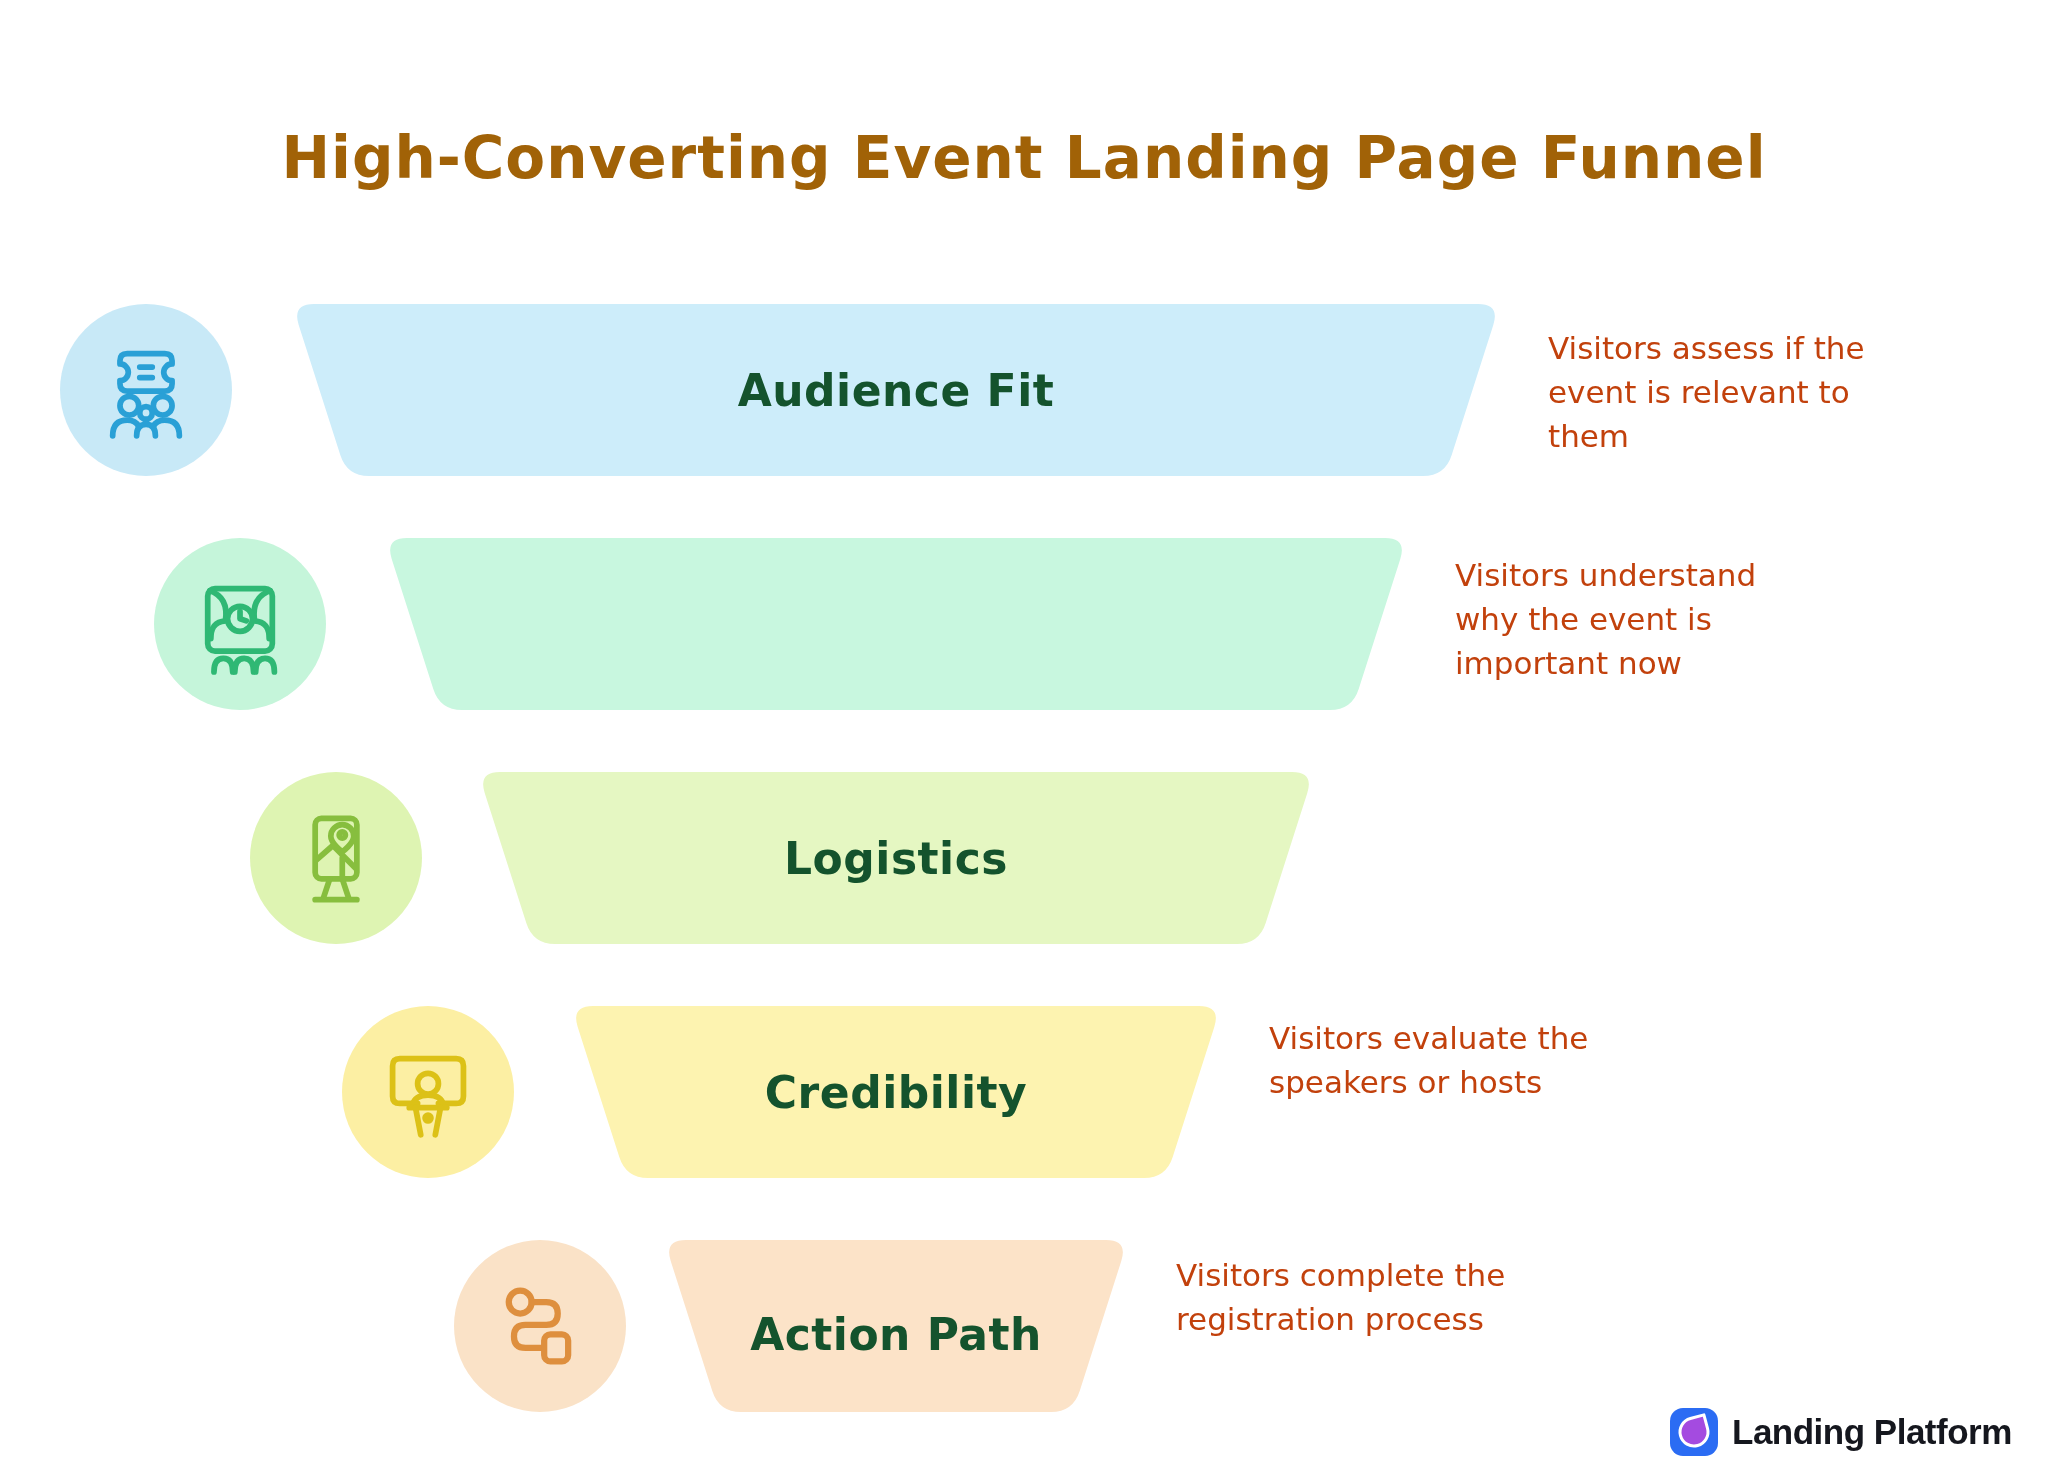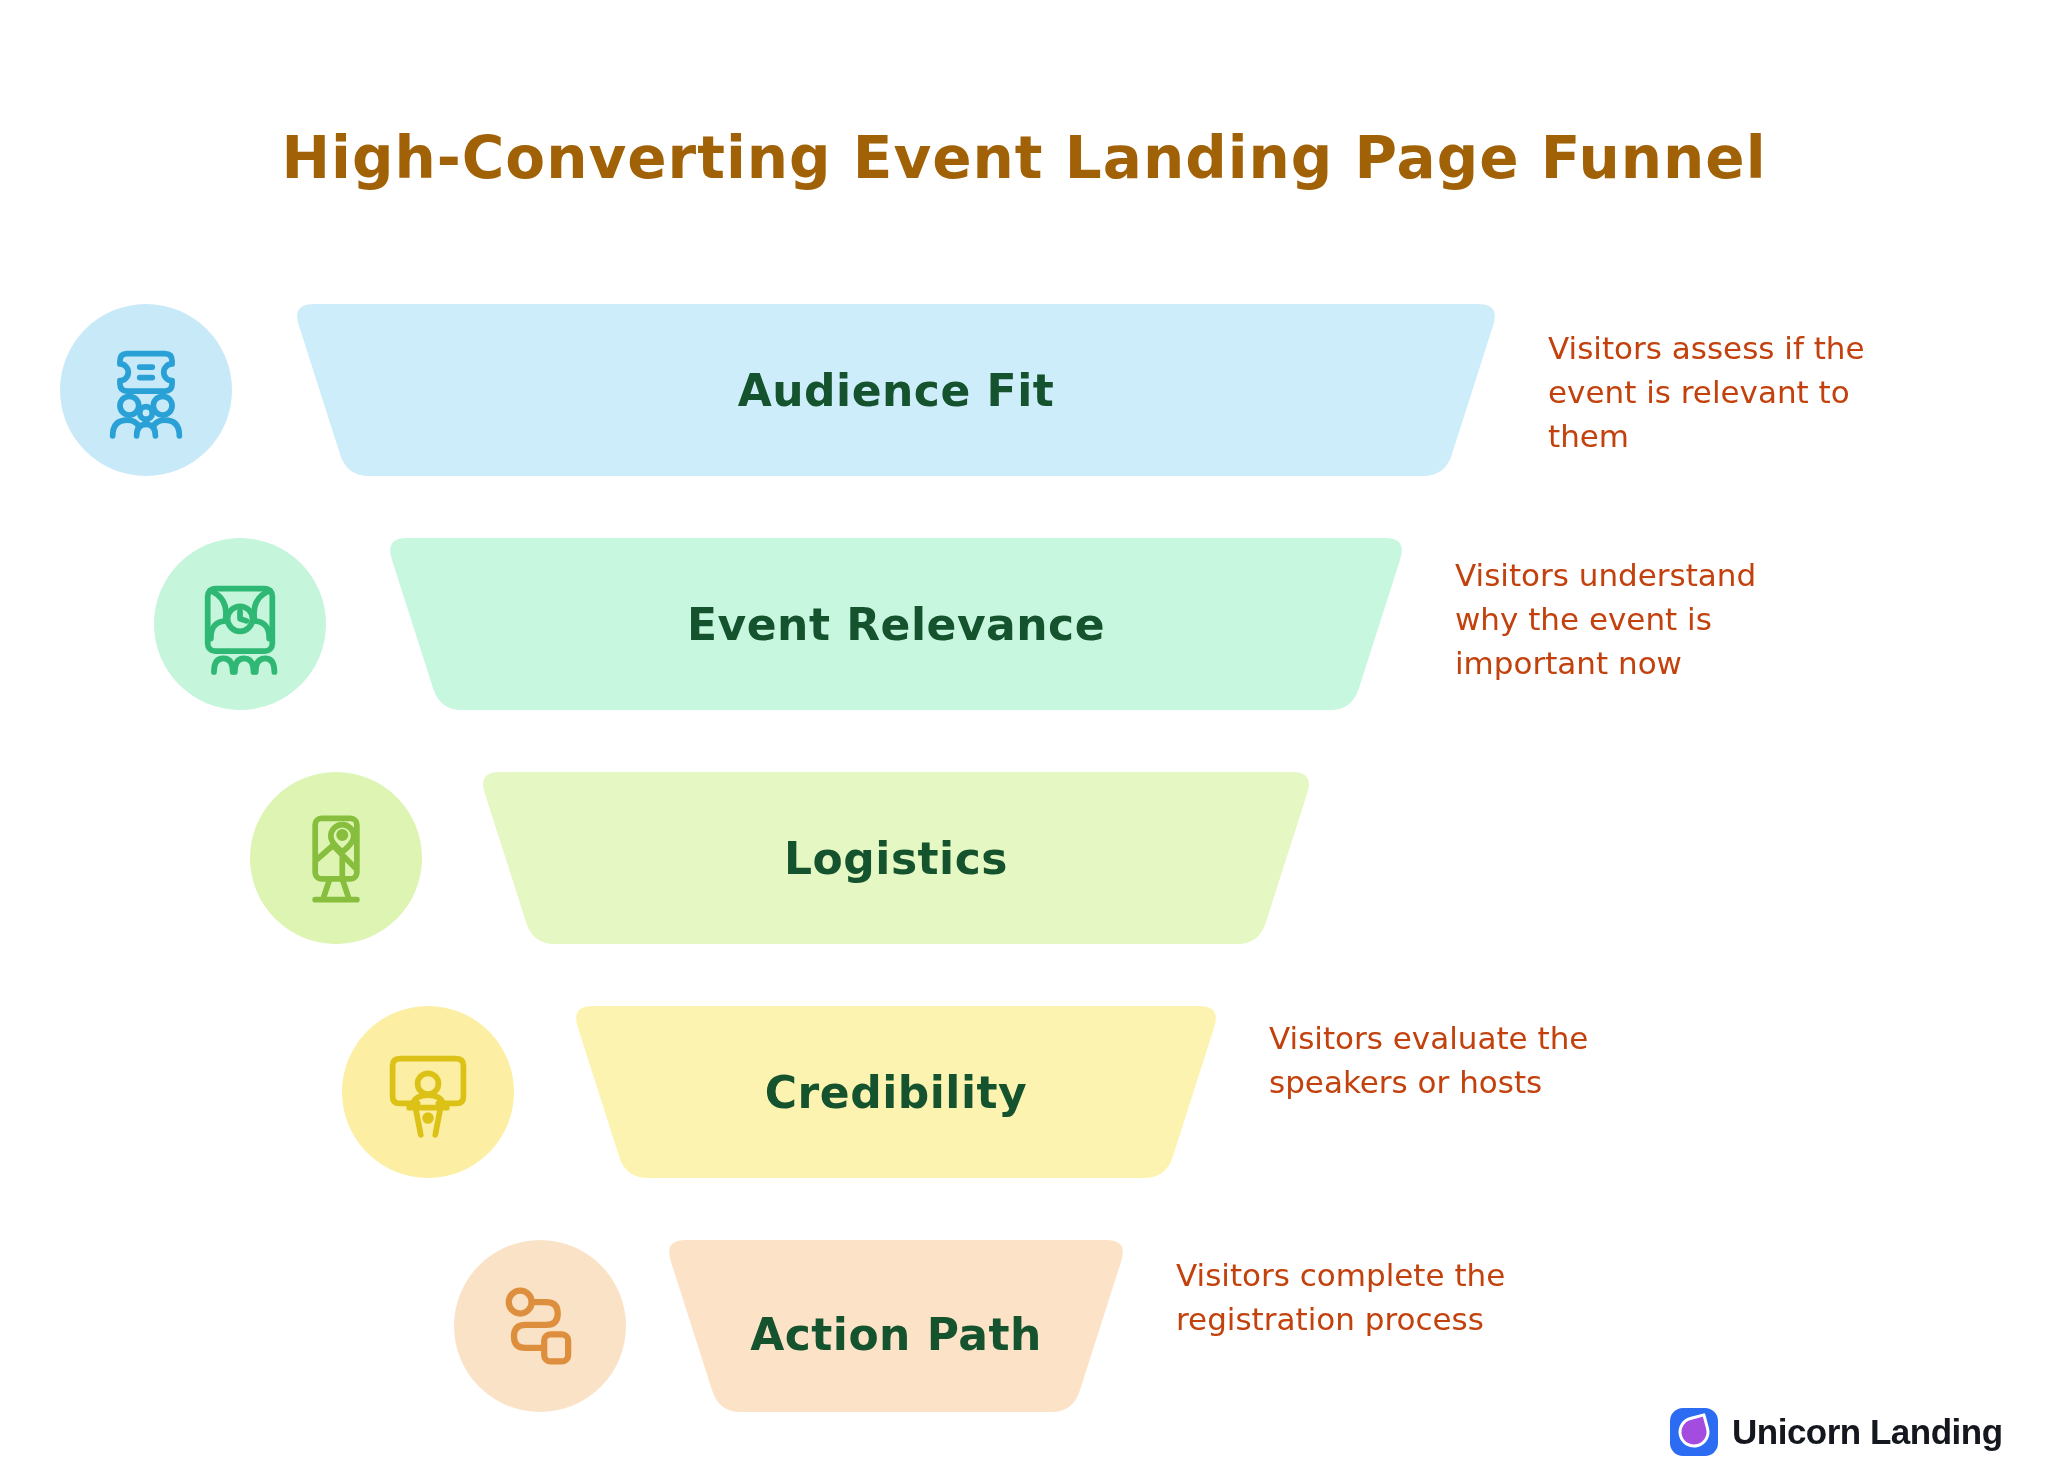--- a/index.html
+++ b/index.html
@@ -67,21 +67,20 @@
       <circle cx="48" cy="43" r="12"></circle>
       <path d="M48,36 V43 L54,45"></path>
       <path d="M23,94 Q23,81 32,81 Q41,81 41,94"></path>
       <path d="M43,94 Q43,81 52,81 Q61,81 61,94"></path>
       <path d="M63,94 Q63,81 72,81 Q81,81 81,94"></path>
     </g>
   </svg>
   <svg class="abs" style="left:385px;top:538px" width="1022" height="172" viewBox="0 0 1022 172">
     <path d="M22,0 H1000 Q1022,0 1015.3,21 L973.7,151 Q967,172 945,172 H77 Q55,172 48.3,151 L6.7,21 Q0,0 22,0 Z" fill="#c8f7df"></path>
   </svg>
-  <div class="stage-label" style="left:385px;top:538px;width:1022px;height:172px">Event Relevance</div>
   <div class="stage-desc" style="left:1455px;top:553px">Visitors understand
 why the event is
 important now</div>
 
   <svg class="abs" style="left:250px;top:772px" width="172" height="172" viewBox="0 0 172 172">
     <circle cx="86" cy="86" r="86" fill="#def4b2"></circle>
     <g transform="translate(36,36) scale(1.042)" fill="none" stroke-width="5.5" stroke-linecap="round" stroke-linejoin="round" stroke="#87be3e">
       <rect x="28" y="10" width="40" height="58" rx="6"></rect>
       <path d="M54,16 C60,16 65,21 65,27 C65,34 54,42 54,42 C54,42 43,34 43,27 C43,21 48,16 54,16 Z"></path>
       <circle cx="54" cy="26" r="3"></circle>
@@ -127,16 +126,16 @@
   </svg>
   <div class="stage-label" style="left:664px;top:1248px;width:464px;height:172px">Action Path</div>
   <div class="stage-desc" style="left:1176px;top:1253px">Visitors complete the
 registration process</div>
 
   <div class="logo">
     <svg width="48" height="48" viewBox="0 0 48 48">
       <rect x="0" y="0" width="48" height="48" rx="13" fill="#2b6cf3"></rect>
       <path d="M24,10 C16.3,10 10,16.3 10,24 C10,31.7 16.3,38 24,38 C31.7,38 38,31.7 38,24 L38,10 Z" transform="rotate(-15 24 24)" stroke="#ffffff" stroke-width="3" stroke-linejoin="round" fill="#a44be0"></path>
     </svg>
-    <span class="logo-text">Unicorn Landing</span>
+    <span class="logo-text">Landing Platform</span>
   </div>
 
 </div>
 
 </body></html>

